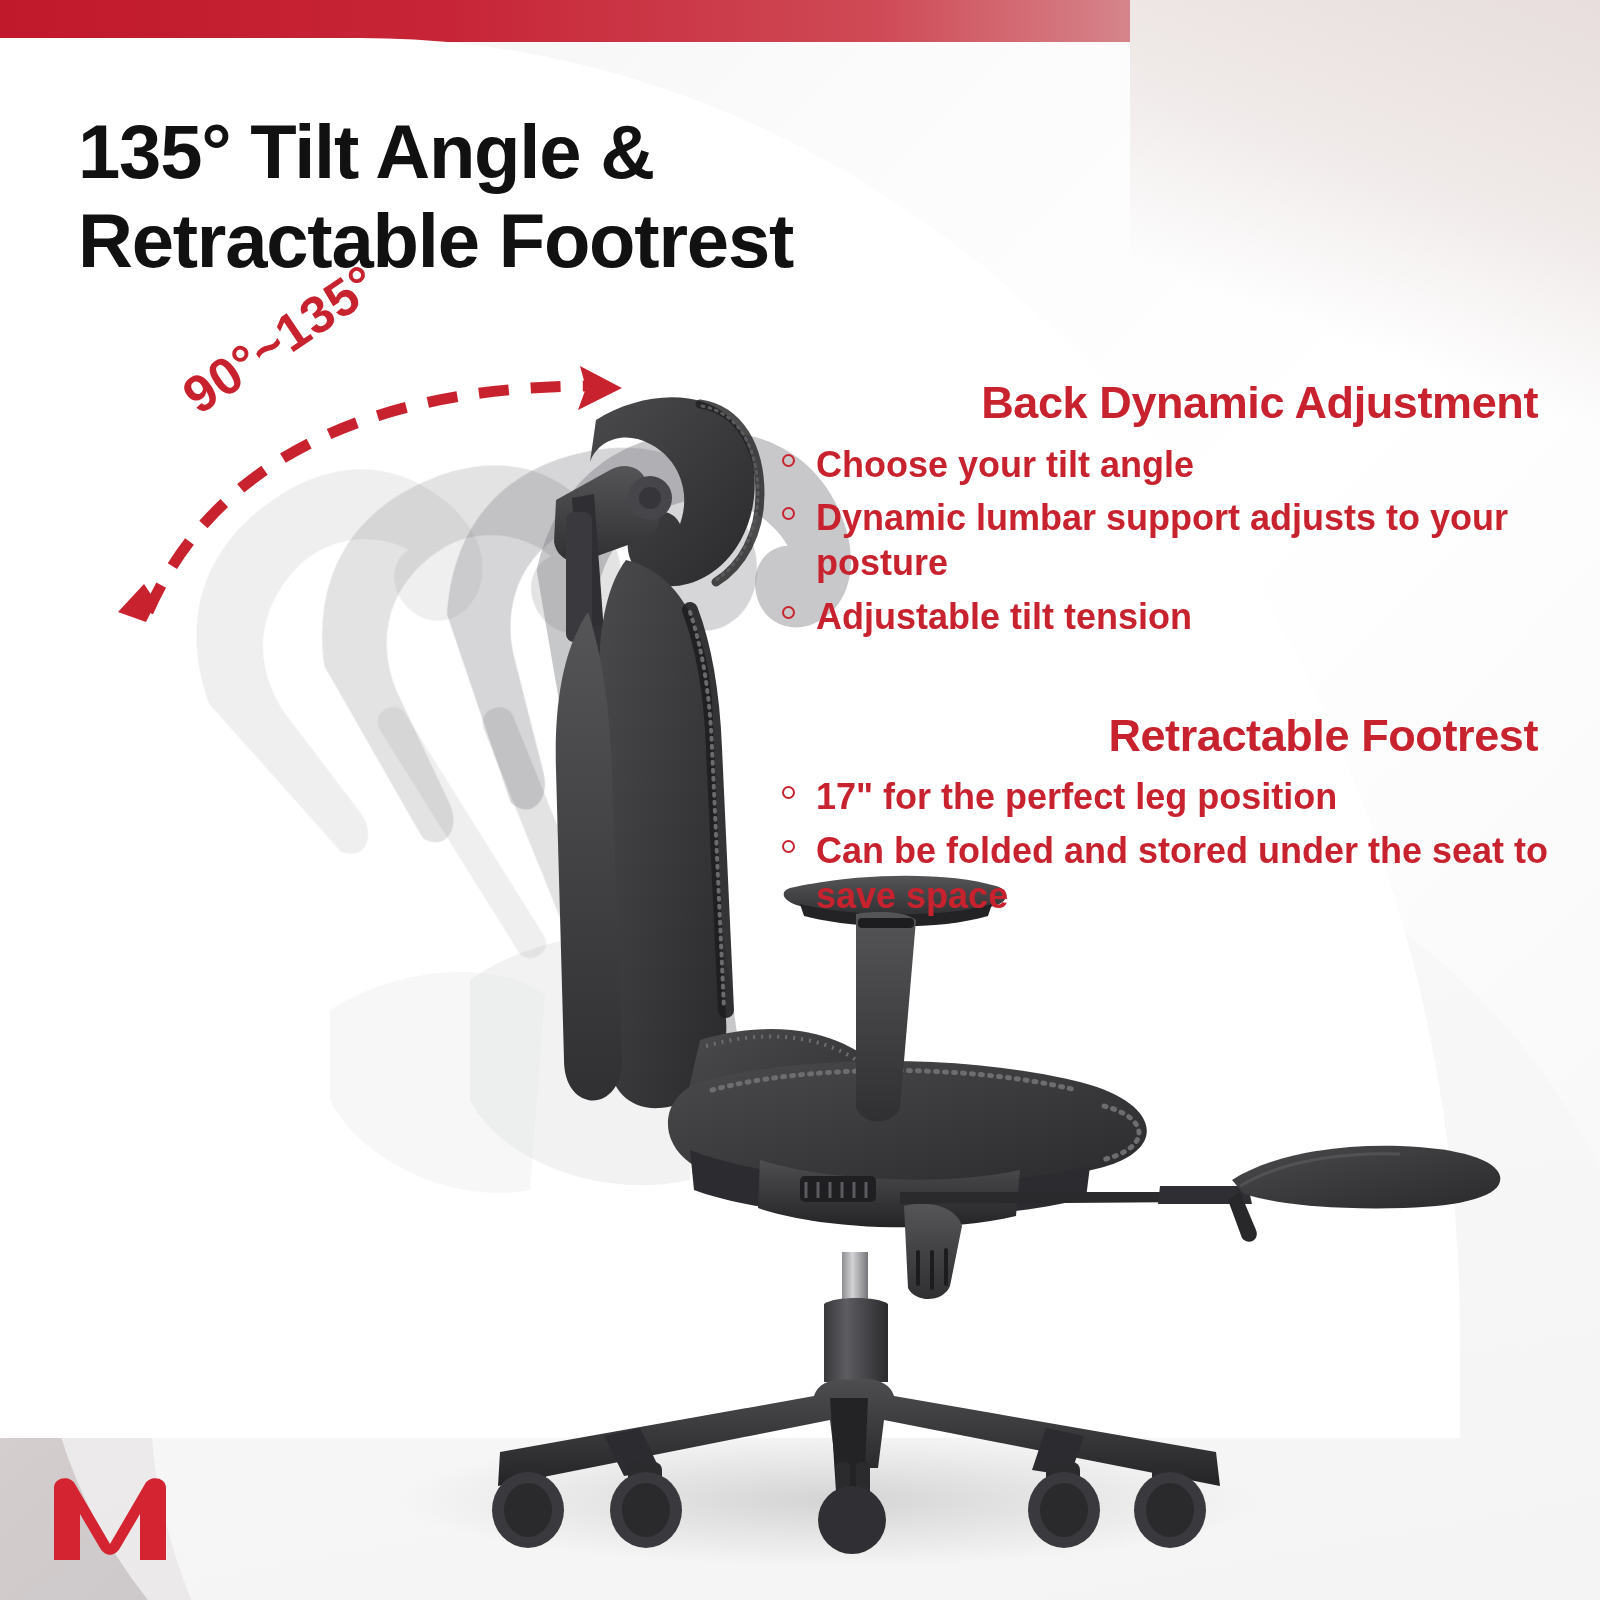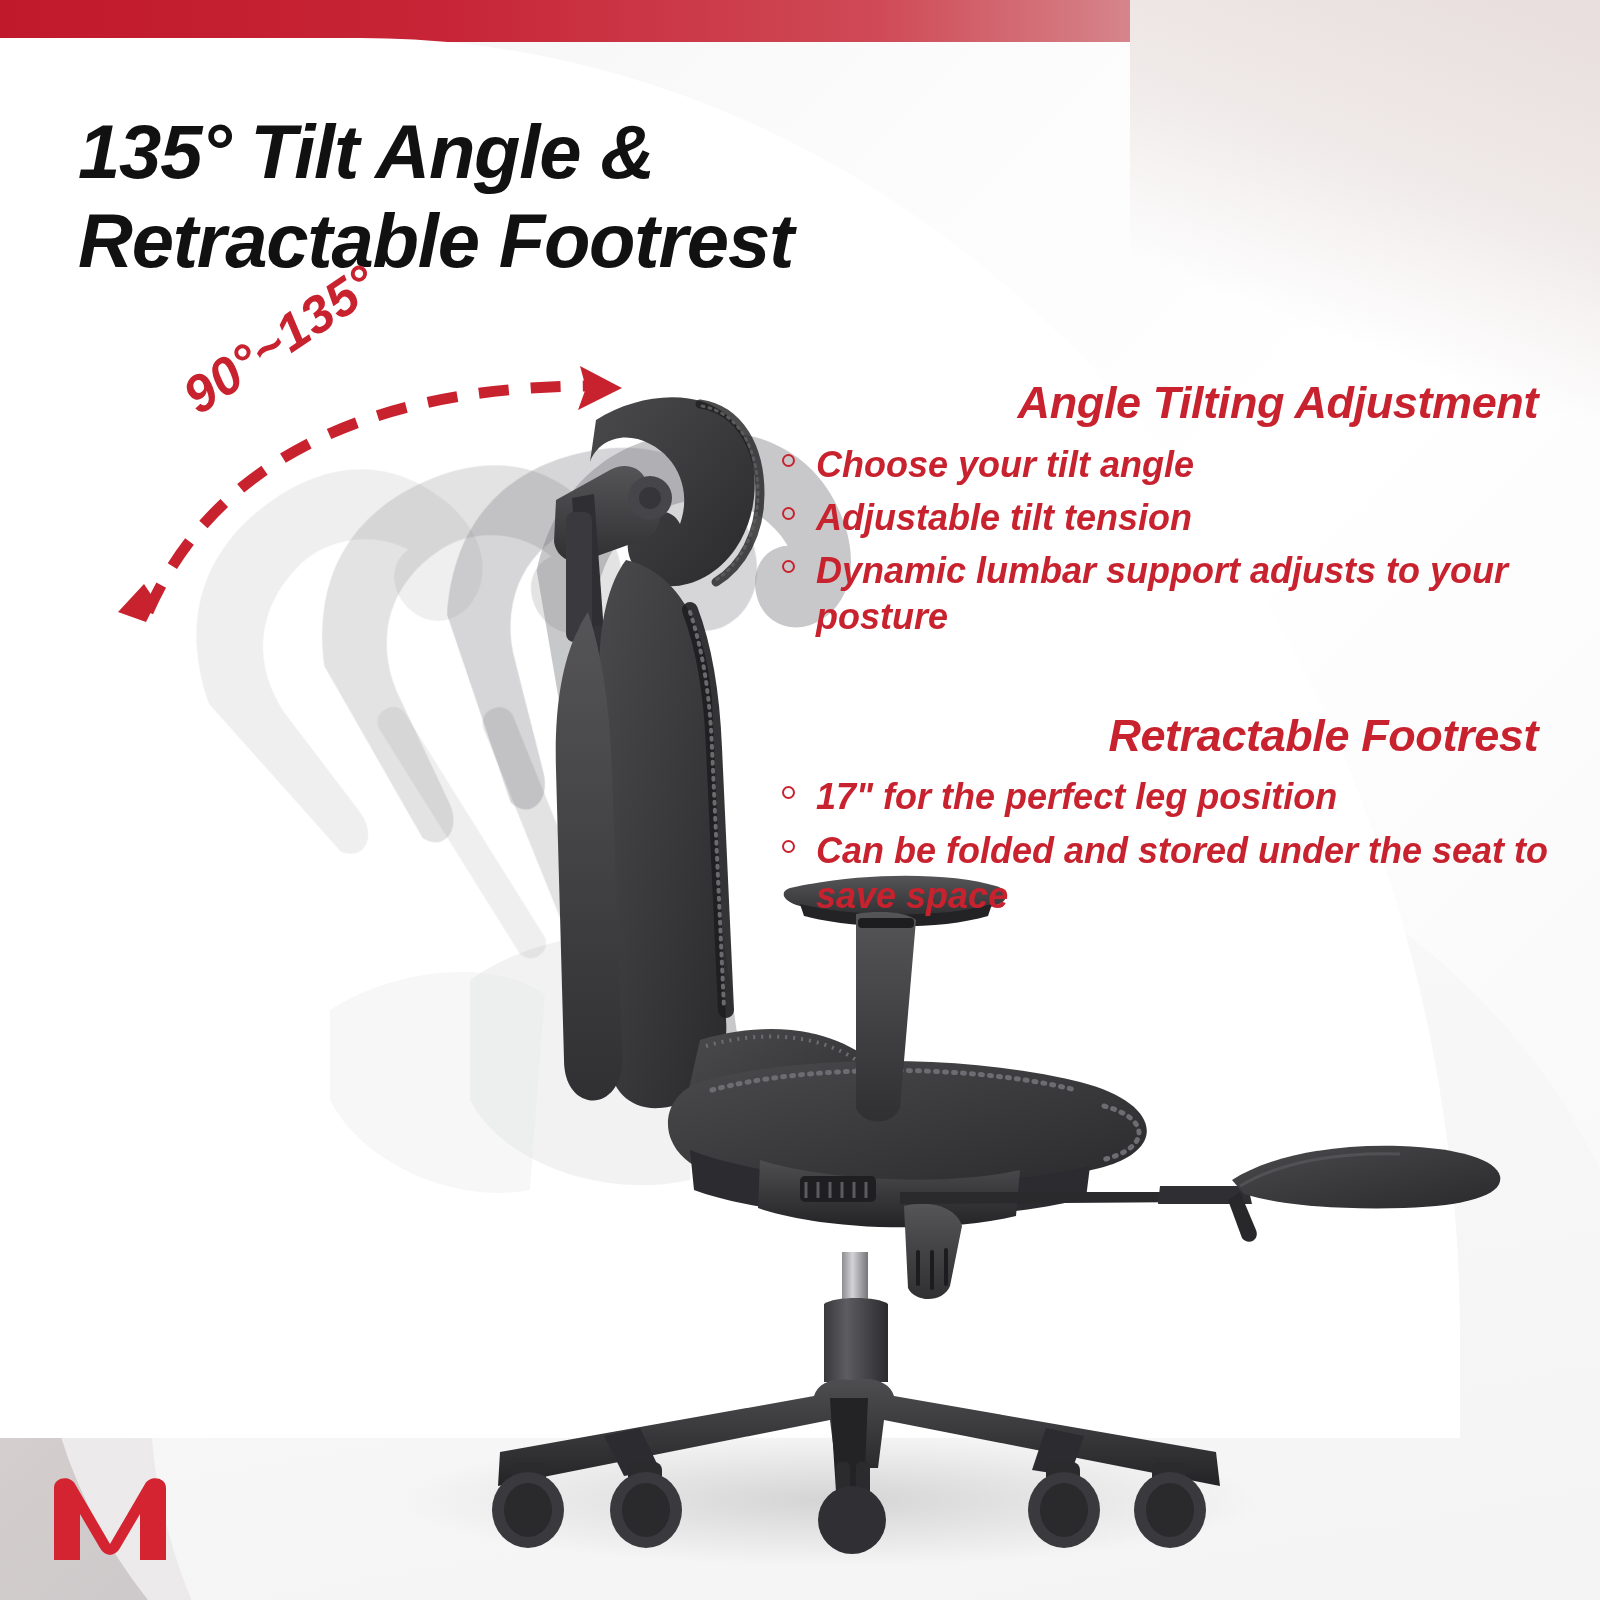--- a/index.html
+++ b/index.html
@@ -2,21 +2,21 @@
 <html><head>
 <meta charset="utf-8">
 <style>
   html,body{margin:0;padding:0;}
   body{
     width:1600px;height:1600px;overflow:hidden;
     font-family:"Liberation Sans","DejaVu Sans",sans-serif;
     background:#ffffff;
   }
   #stage{position:relative;width:1600px;height:1600px;overflow:hidden;
-    background:linear-gradient(135deg,#f3f2f2 0%,#fbfbfb 30%,#ffffff 55%,#f7f6f6 100%);font-style:italic;}
+    background:linear-gradient(135deg,#f3f2f2 0%,#fbfbfb 30%,#ffffff 55%,#f7f6f6 100%);}
 
   
   .top-band{position:absolute;left:0;top:0;width:1600px;height:42px;
     background:linear-gradient(90deg,#c0192b 0%,#c72537 28%,#cf4a56 55%,#d9a0a4 78%,#e3dedd 100%);}
   .top-curve{position:absolute;left:-40px;top:38px;width:1500px;height:1400px;
     background:#ffffff;border-top-right-radius:1100px 1300px;}
   .band-fade{position:absolute;right:0;top:0;width:470px;height:430px;
     background:linear-gradient(200deg,#e7dedd 0%,#efe9e8 38%,rgba(247,244,243,0) 72%);}
 
   
@@ -282,33 +282,33 @@
       <path d="M38,282 C96,150 230,58 476,56" fill="none" stroke="#c8222f" stroke-width="11" stroke-linecap="butt" stroke-dasharray="30 22"></path>
       <polygon points="36,292 8,282 34,254 46,272" fill="#c8222f"></polygon>
       <polygon points="470,36 512,58 468,80 476,58" fill="#c8222f"></polygon>
     </svg>
     <div class="angle-label">90°~135°</div>
   </div>
 
   <div class="txtcol">
 
     <div>
-      <div class="sec-head">Angle Tilting Adjustment</div>
+      <div class="sec-head">Back Dynamic Adjustment</div>
       <ul class="blist list-a">
         <li>
           <span class="bullet"></span>
           <span>Choose your tilt angle</span>
         </li>
         <li>
           <span class="bullet"></span>
+          <span>Dynamic lumbar support adjusts to your posture</span>
+        </li>
+        <li>
+          <span class="bullet"></span>
           <span>Adjustable tilt tension</span>
-        </li>
-        <li>
-          <span class="bullet"></span>
-          <span>Dynamic lumbar support adjusts to your posture</span>
         </li>
       </ul>
     </div>
 
     <div class="sec2">
       <div class="sec-head">Retractable Footrest</div>
       <ul class="blist list-b">
         <li>
           <span class="bullet"></span>
           <span>17" for the perfect leg position</span>

